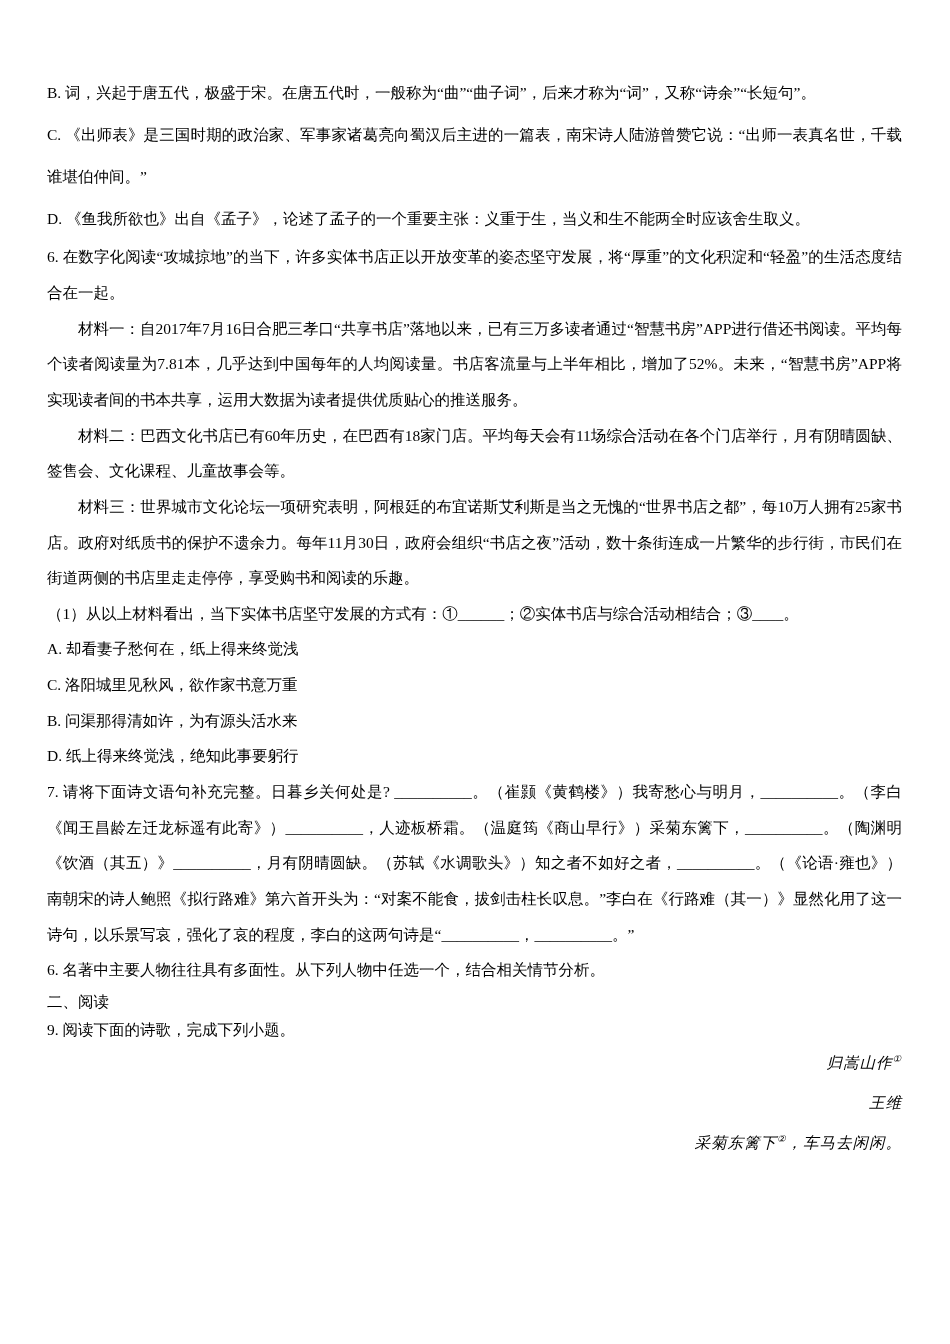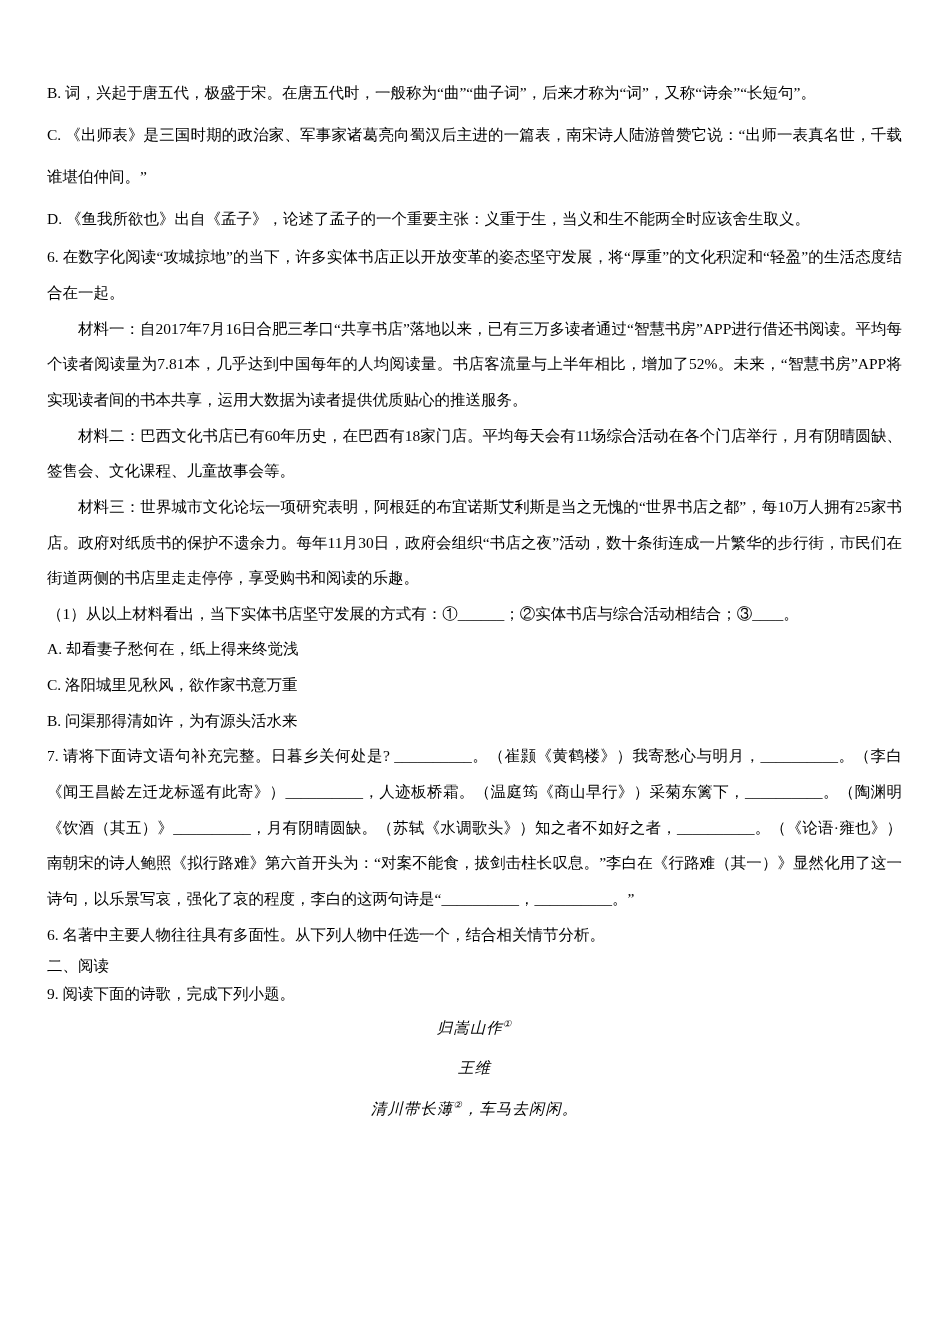--- a/index.html
+++ b/index.html
@@ -29,23 +29,23 @@
     line-height: 2.7;
   }
   .indent {
     text-indent: 2em;
   }
   .tight {
     line-height: 1.8;
   }
   .kai {
     font-style: italic;
-    font-family: Liberation Serif, serif;
+    font-family: Liberation Mono, monospace;
     line-height: 2.6;
-    text-align: center;
+    text-align: right;
     letter-spacing: 1px;
   }
   .options-row {
     line-height: 2.3;
   }
   .options-row .option-item {
     display: inline-block;
     min-width: 213px;
   }
   sup {
@@ -63,21 +63,22 @@
       <div class="para loose">C. 《出师表》是三国时期的政治家、军事家诸葛亮向蜀汉后主进的一篇表，南宋诗人陆游曾赞它说：“出师一表真名世，千载谁堪伯仲间。”</div>
       <div class="para loose">D. 《鱼我所欲也》出自《孟子》，论述了孟子的一个重要主张：义重于生，当义和生不能两全时应该舍生取义。</div>
       <div class="para ">6. 在数字化阅读“攻城掠地”的当下，许多实体书店正以开放变革的姿态坚守发展，将“厚重”的文化积淀和“轻盈”的生活态度结合在一起。</div>
       <div class="para indent">材料一：自2017年7月16日合肥三孝口“共享书店”落地以来，已有三万多读者通过“智慧书房”APP进行借还书阅读。平均每个读者阅读量为7.81本，几乎达到中国每年的人均阅读量。书店客流量与上半年相比，增加了52%。未来，“智慧书房”APP将实现读者间的书本共享，运用大数据为读者提供优质贴心的推送服务。</div>
       <div class="para indent">材料二：巴西文化书店已有60年历史，在巴西有18家门店。平均每天会有11场综合活动在各个门店举行，月有阴晴圆缺、签售会、文化课程、儿童故事会等。</div>
       <div class="para indent">材料三：世界城市文化论坛一项研究表明，阿根廷的布宜诺斯艾利斯是当之无愧的“世界书店之都”，每10万人拥有25家书店。政府对纸质书的保护不遗余力。每年11月30日，政府会组织“书店之夜”活动，数十条街连成一片繁华的步行街，市民们在街道两侧的书店里走走停停，享受购书和阅读的乐趣。</div>
       <div class="para ">（1）从以上材料看出，当下实体书店坚守发展的方式有：①______；②实体书店与综合活动相结合；③____。</div>
       <div class="para ">A. 却看妻子愁何在，纸上得来终觉浅</div>
       <div class="para ">C. 洛阳城里见秋风，欲作家书意万重</div>
       <div class="para ">B. 问渠那得清如许，为有源头活水来</div>
+      <div class="para ">D. 纸上得来终觉浅，绝知此事要躬行</div>
       <div class="para ">7. 请将下面诗文语句补充完整。日暮乡关何处是? __________。（崔颢《黄鹤楼》）我寄愁心与明月，__________。（李白《闻王昌龄左迁龙标遥有此寄》）__________，人迹板桥霜。（温庭筠《商山早行》）采菊东篱下，__________。（陶渊明《饮酒（其五）》__________，月有阴晴圆缺。（苏轼《水调歌头》）知之者不如好之者，__________。（《论语·雍也》）南朝宋的诗人鲍照《拟行路难》第六首开头为：“对案不能食，拔剑击柱长叹息。”李白在《行路难（其一）》显然化用了这一诗句，以乐景写哀，强化了哀的程度，李白的这两句诗是“__________，__________。”</div>
       <div class="para ">6. 名著中主要人物往往具有多面性。从下列人物中任选一个，结合相关情节分析。</div>
       <div class="para tight">二、阅读</div>
       <div class="para tight">9. 阅读下面的诗歌，完成下列小题。</div>
       <div class="para kai"><span>归嵩山作</span><sup>①</sup></div>
       <div class="para kai">王维</div>
-      <div class="para kai"><span>清川带长薄</span><sup>②</sup><span>，车马去闲闲。</span></div>
+      <div class="para kai"><span>采菊东篱下</span><sup>②</sup><span>，车马去闲闲。</span></div>
     </div>
 </div>
 
 </body></html>

